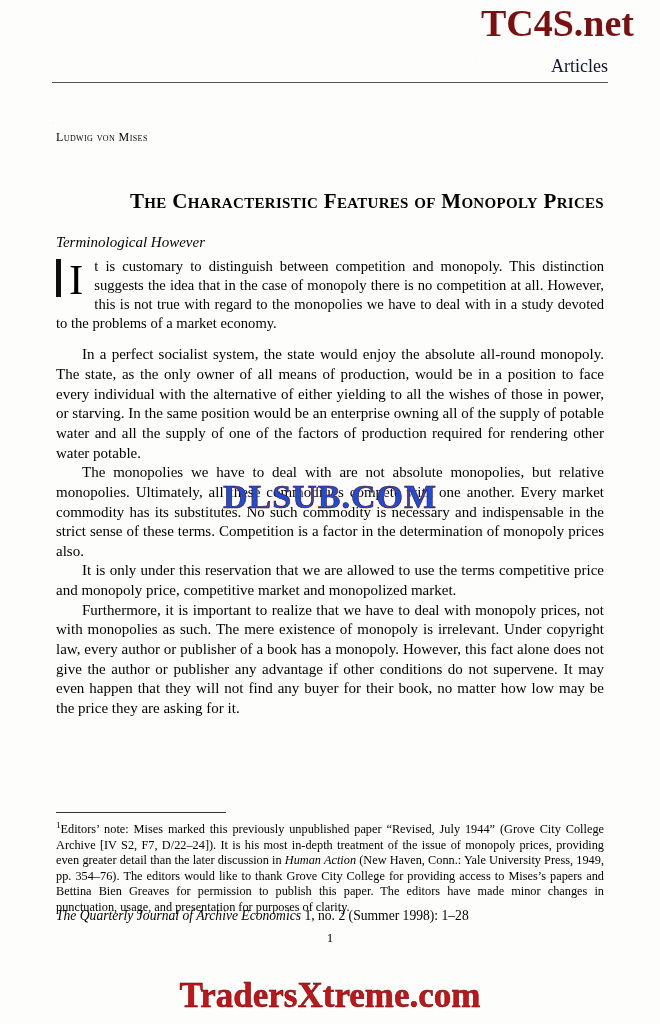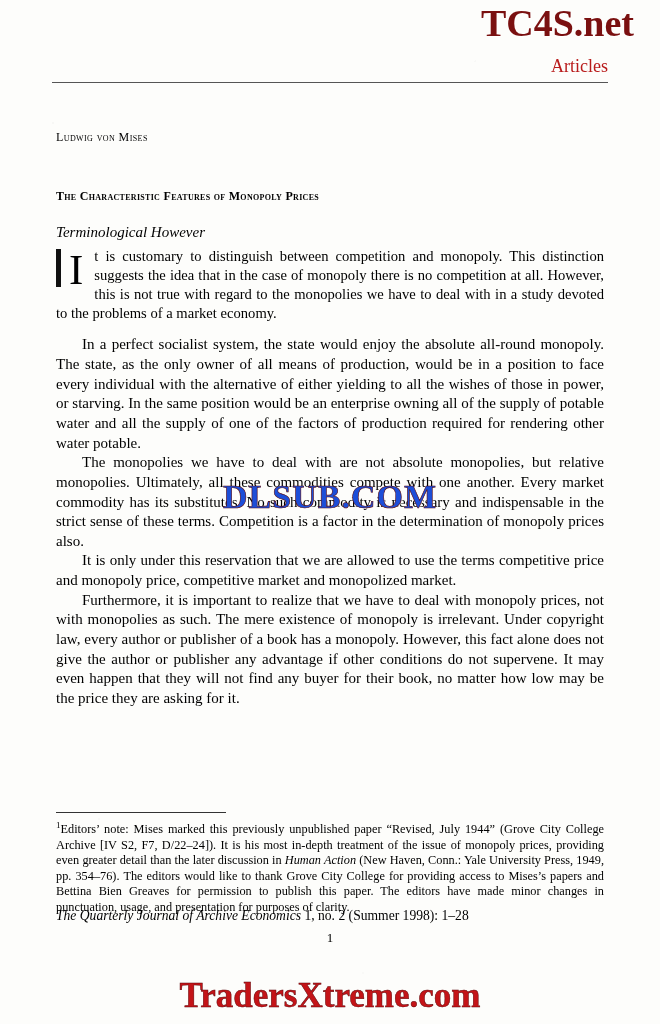--- a/index.html
+++ b/index.html
@@ -88,21 +88,21 @@
     text-shadow: 1px 1px 0 rgba(255,255,255,0.6);
   }
 
   
   .section-label {
     position: absolute;
     top: 56px;
     right: 52px;
     font-family: "Liberation Serif", serif;
     font-size: 18px;
-    color: #b91c1c;
+    color: #0f172a;
   }
   .header-rule {
     position: absolute;
     top: 82px;
     left: 52px;
     right: 52px;
     border-bottom: 1px solid #555;
   }
 
   
@@ -130,22 +130,22 @@
     font-weight: normal;
   }
   .author {
     margin-top: 30px;
     font-size: 12px;
     font-variant: small-caps;
     letter-spacing: 0.4px;
   }
   h2.sec {
     margin: 44px 0 0 0;
-    text-align: left;
-    font-size: 12px;
+    text-align: right;
+    font-size: 21px;
     font-weight: bold;
     font-variant: small-caps;
     letter-spacing: 0.3px;
   }
   h3.sub {
     margin: 20px 0 6px 0;
     font-size: 15px;
     font-style: italic;
     font-weight: normal;
   }

